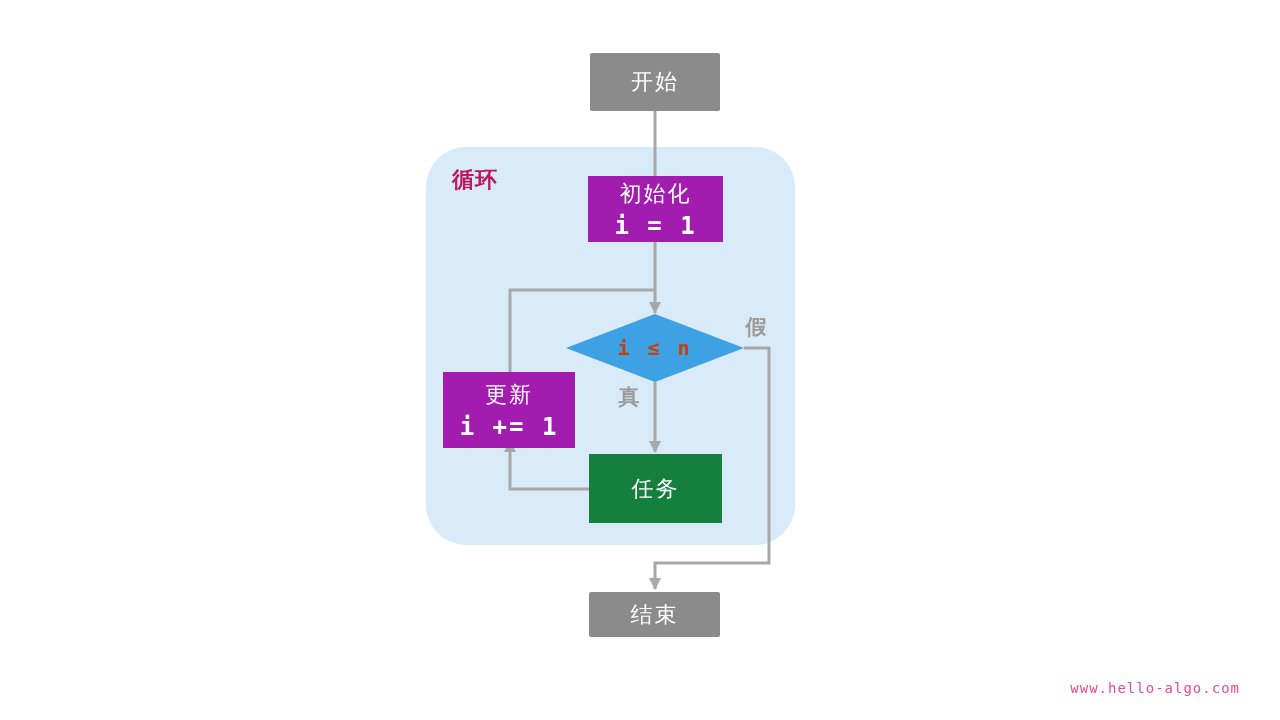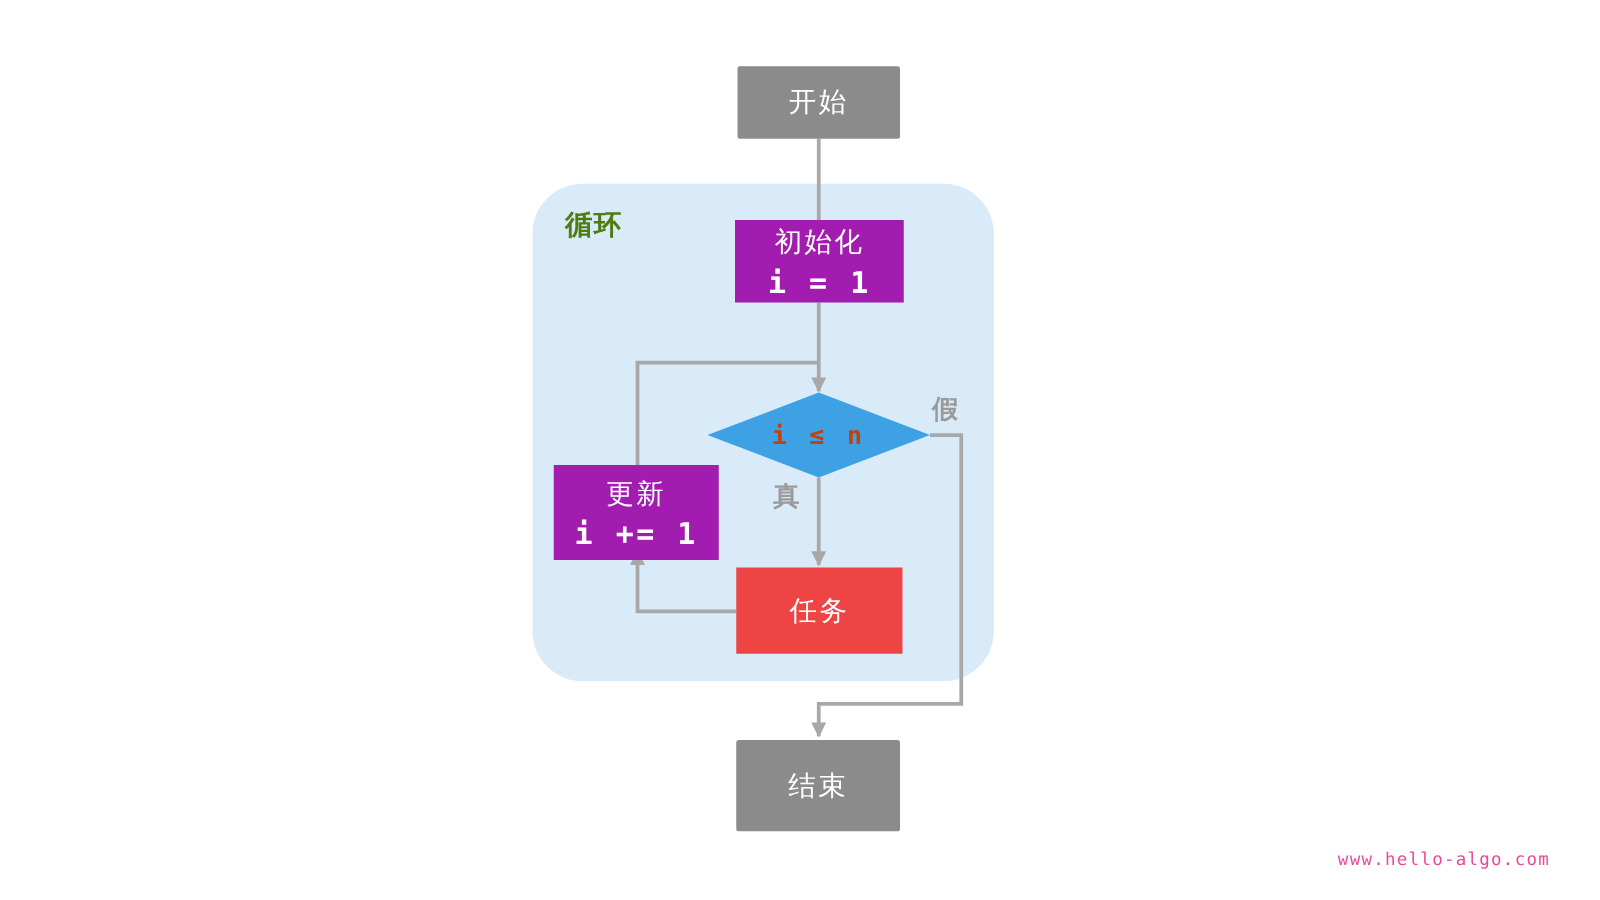--- a/index.html
+++ b/index.html
@@ -19,21 +19,21 @@
     left: 426px; top: 147px;
     width: 369px; height: 398px;
     background: #d9eaf8;
     border-radius: 40px;
   }
   .loop-label {
     position: absolute;
     left: 26px; top: 18px;
     font-size: 22px;
     font-weight: 700;
-    color: #4d7c0f;
+    color: #be185d;
     letter-spacing: 1px;
   }
 
   svg.connectors {
     position: absolute;
     left: 0; top: 0;
   }
 
   .node {
     position: absolute;
@@ -51,27 +51,27 @@
   }
   .node .code {
     font-family: "DejaVu Sans Mono", "Liberation Mono", monospace;
     font-size: 24px;
     font-weight: 700;
     letter-spacing: 2px;
     margin-top: 3px;
   }
   .node.gray  { background: #8b8b8b; border-radius: 2px; }
   .node.blue  { background: #a21caf; }
-  .node.green { background: #ef4444; }
+  .node.green { background: #15803d; }
 
   .node-start  { left: 590px; top: 53px;  width: 130px; height: 58px; }
   .node-init   { left: 588px; top: 176px; width: 135px; height: 66px; }
   .node-update { left: 443px; top: 372px; width: 132px; height: 76px; }
   .node-task   { left: 589px; top: 454px; width: 133px; height: 69px; }
-  .node-end    { left: 589px; top: 592px; width: 131px; height: 73px; }
+  .node-end    { left: 589px; top: 592px; width: 131px; height: 45px; }
 
   .diamond-label {
     position: absolute;
     left: 655px; top: 348px;
     transform: translate(-50%, -50%);
     color: #c2410c;
     font-family: "DejaVu Sans Mono", "Liberation Mono", monospace;
     font-size: 20px;
     font-weight: 700;
     letter-spacing: 3px;

